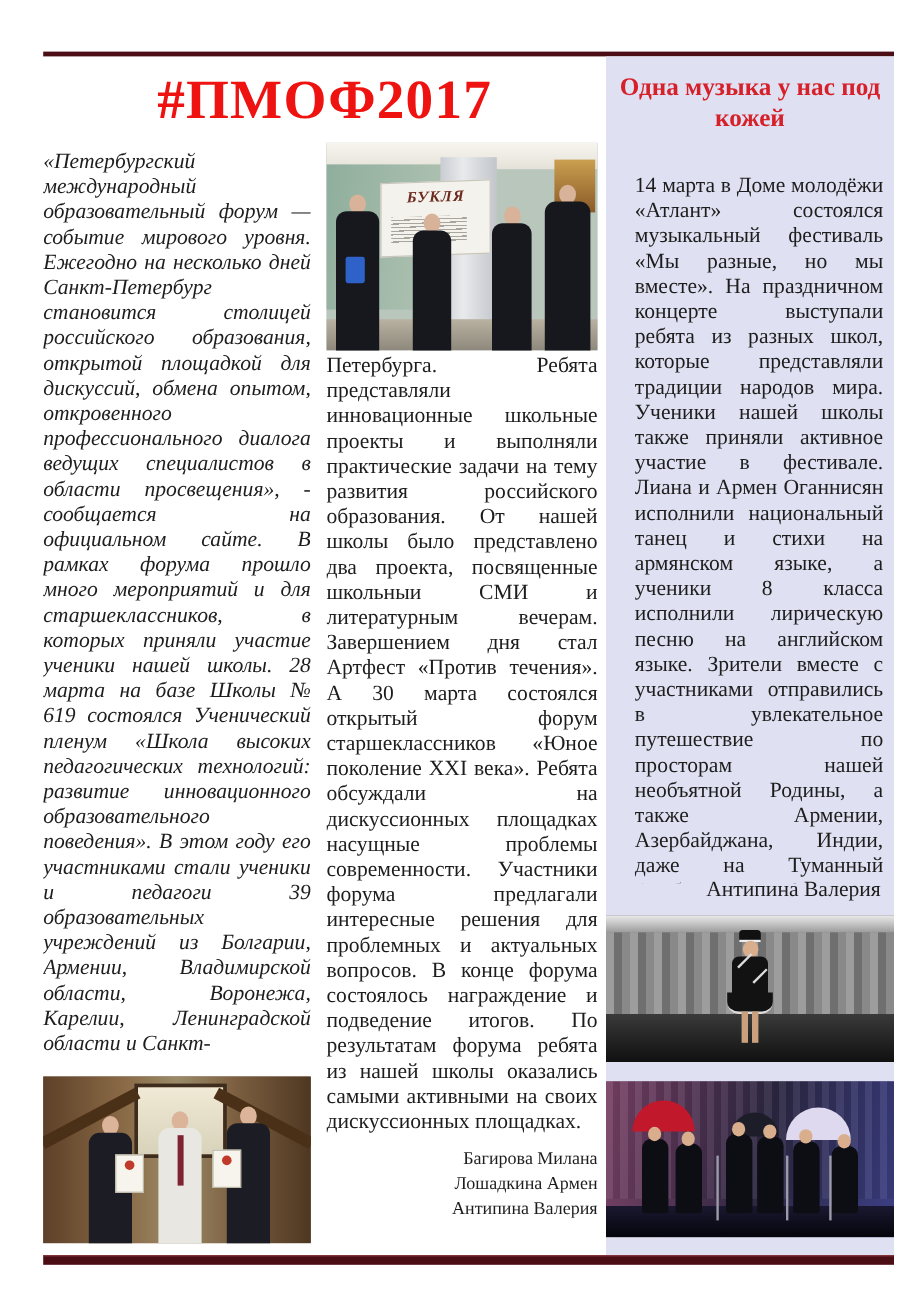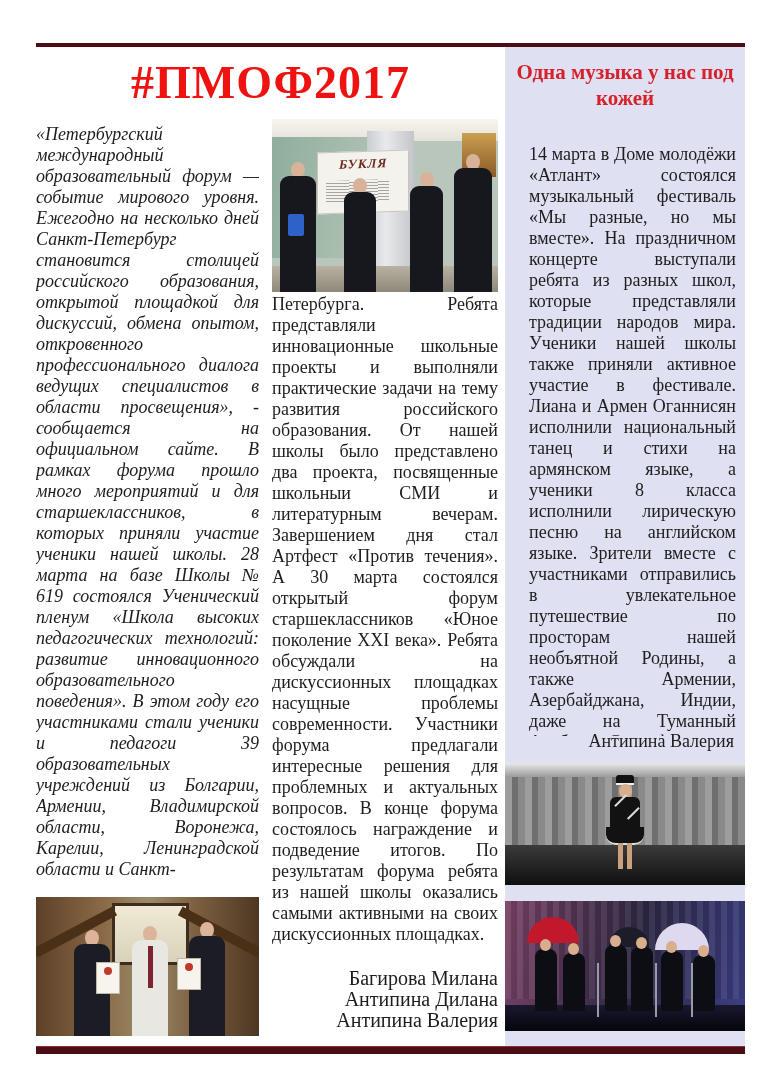--- a/index.html
+++ b/index.html
@@ -8,21 +8,21 @@
   .rule{position:absolute;background:#4b0e15;}
   .rule.top{left:36px;top:43px;width:709px;height:4px;}
   .rule.bottom{left:36px;top:1046px;width:709px;height:7px;border-top:1px solid #8c3038;}
   .masthead{position:absolute;left:36px;top:52px;width:461px;margin:4px;text-align:center;
             font-size:46px;font-weight:bold;color:#ee1311;letter-spacing:1px;}
   .body-text{margin:0;font-size:18px;line-height:21px;text-align:justify;
              hyphens:auto;-webkit-hyphens:auto;overflow:hidden;}
   .col-left-text{position:absolute;left:36px;top:124px;width:223px;height:770px;font-style:italic;}
   .col-mid-text{position:absolute;left:272px;top:294px;width:226px;height:661px;}
   .authors{position:absolute;left:272px;top:956px;width:226px;text-align:right;
-           font-size:20px;line-height:21px;margin-top:12px;}
+           font-size:15px;line-height:21px;}
   .panel{position:absolute;left:505px;top:47px;width:240px;height:999px;background:#dfe0f1;}
   .panel h2{position:absolute;left:8px;right:8px;top:12px;margin:0;text-align:center;
             font-size:21px;line-height:26px;color:#d6202a;font-weight:bold;}
   .panel .panel-text{position:absolute;left:24px;right:9px;top:79px;height:592px;
                      font-size:18px;line-height:21px;text-align:justify;overflow:hidden;
                      hyphens:auto;-webkit-hyphens:auto;}
   .panel .author-line{position:absolute;right:11px;top:684px;font-size:18px;line-height:21px;}
 
   .photo{position:absolute;overflow:hidden;}
   .photo i{position:absolute;display:block;}
@@ -156,21 +156,21 @@
     <i class="fm-fig fm-f4">
         <i class="head"></i>
         <i class="torso"></i>
       </i>
   </div>
 
   <p class="body-text col-mid-text">Петербурга. Ребята представляли инновационные школьные проекты и выполняли практические задачи на тему развития российского образования. От нашей школы было представлено два проекта, посвященные школьныи СМИ и литературным вечерам. Завершением дня стал Артфест «Против течения». А 30 марта состоялся открытый форум старшеклассников «Юное поколение XXI века». Ребята обсуждали на дискуссионных площадках насущные проблемы современности. Участники форума предлагали интересные решения для проблемных и актуальных вопросов. В конце форума состоялось награждение и подведение итогов. По результатам форума ребята из нашей школы оказались самыми активными на своих дискуссионных площадках.</p>
 
   <div class="authors">
     <div>Багирова Милана</div>
-    <div>Антипина Дилана</div>
+    <div>Лошадкина Армен</div>
     <div>Антипина Валерия</div>
   </div>
 
   <aside class="panel">
     <h2>Одна музыка у нас под кожей</h2>
     <p class="panel-text">14 марта в Доме молодёжи «Атлант» состоялся музыкальный фестиваль «Мы разные, но мы вместе». На праздничном концерте выступали ребята из разных школ, которые представляли традиции народов мира. Ученики нашей школы также приняли активное участие в фестивале. Лиана и Армен Оганнисян исполнили национальный танец и стихи на армянском языке, а ученики 8 класса исполнили лирическую песню на английском языке. Зрители вместе с участниками отправились в увлекательное путешествие по просторам нашей необъятной Родины, а также Армении, Азербайджана, Индии, даже на Туманный Альбион. Этот фестиваль объединил его участников и обогатил их знания о культуре стран мира.</p>
     <div class="author-line">Антипина Валерия</div>
 
     <div class="photo ph-dancer">
       <i class="dn-top"></i>

